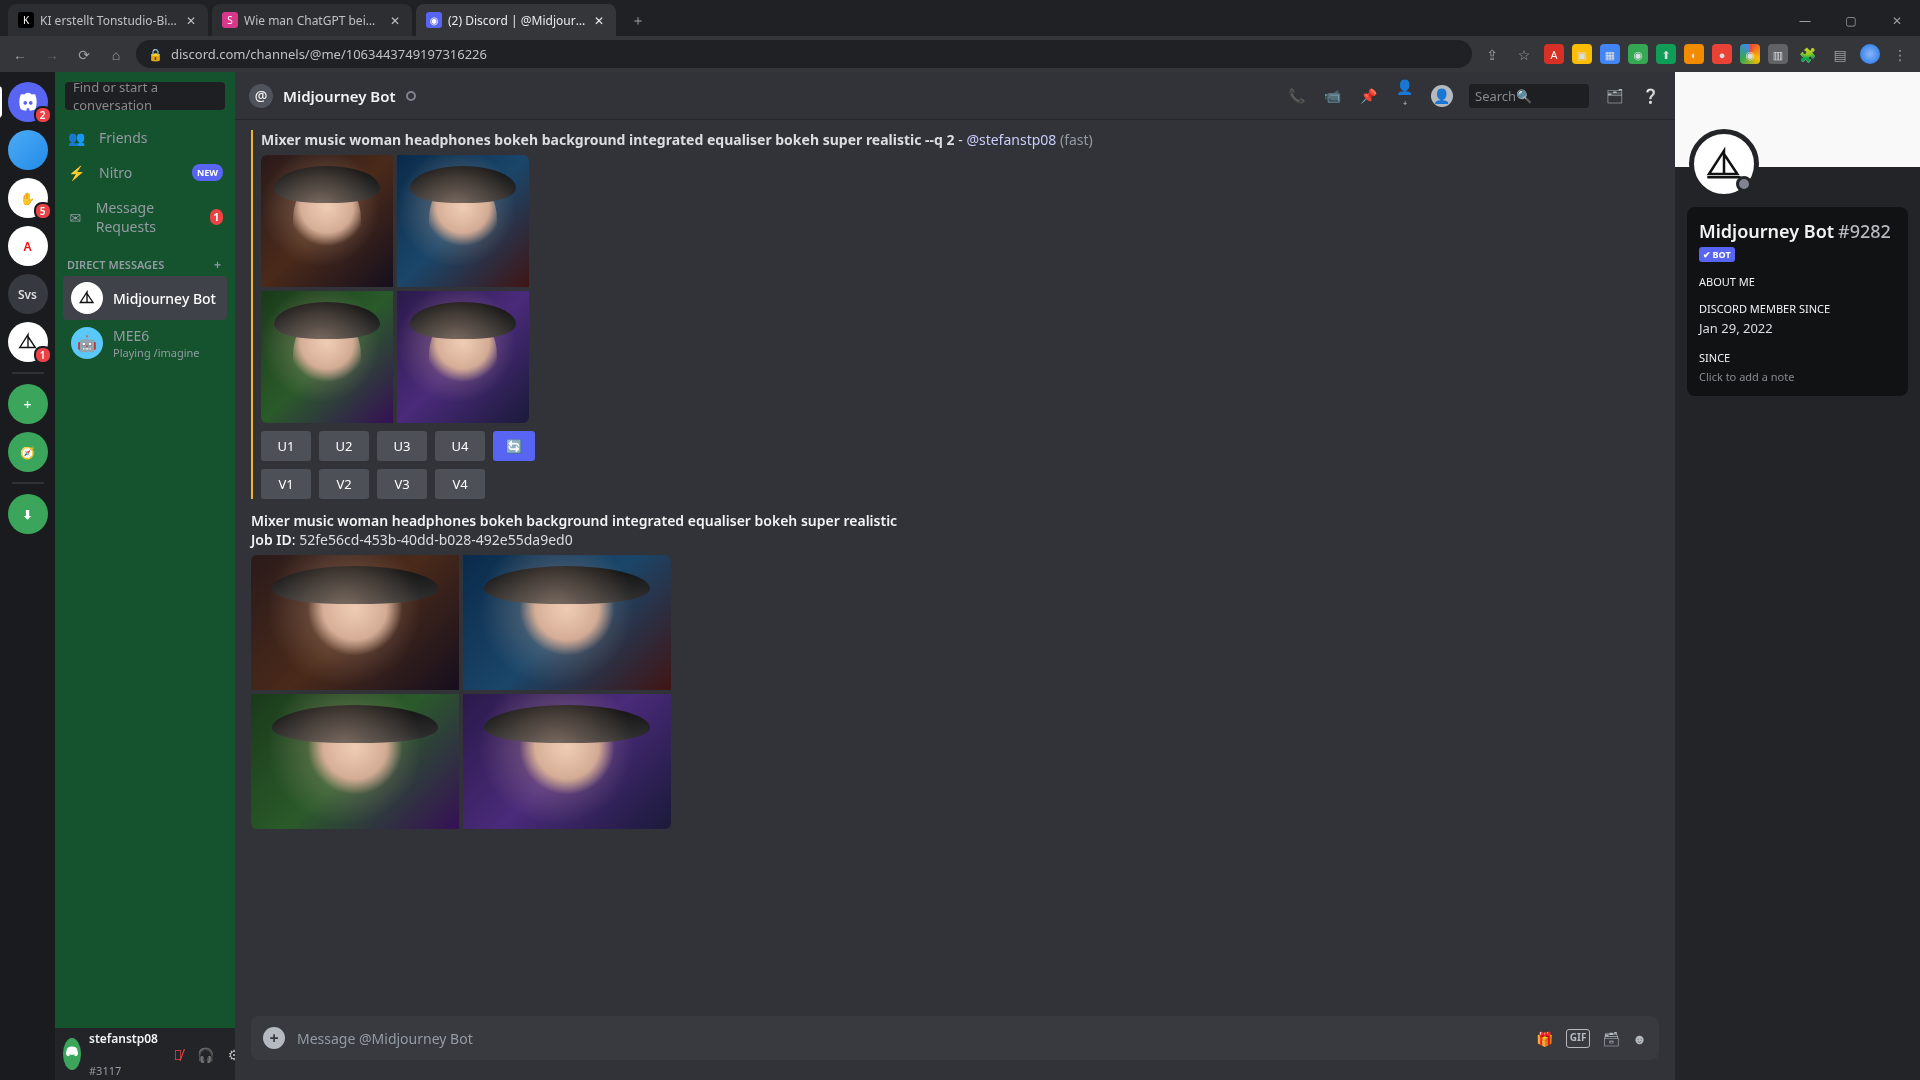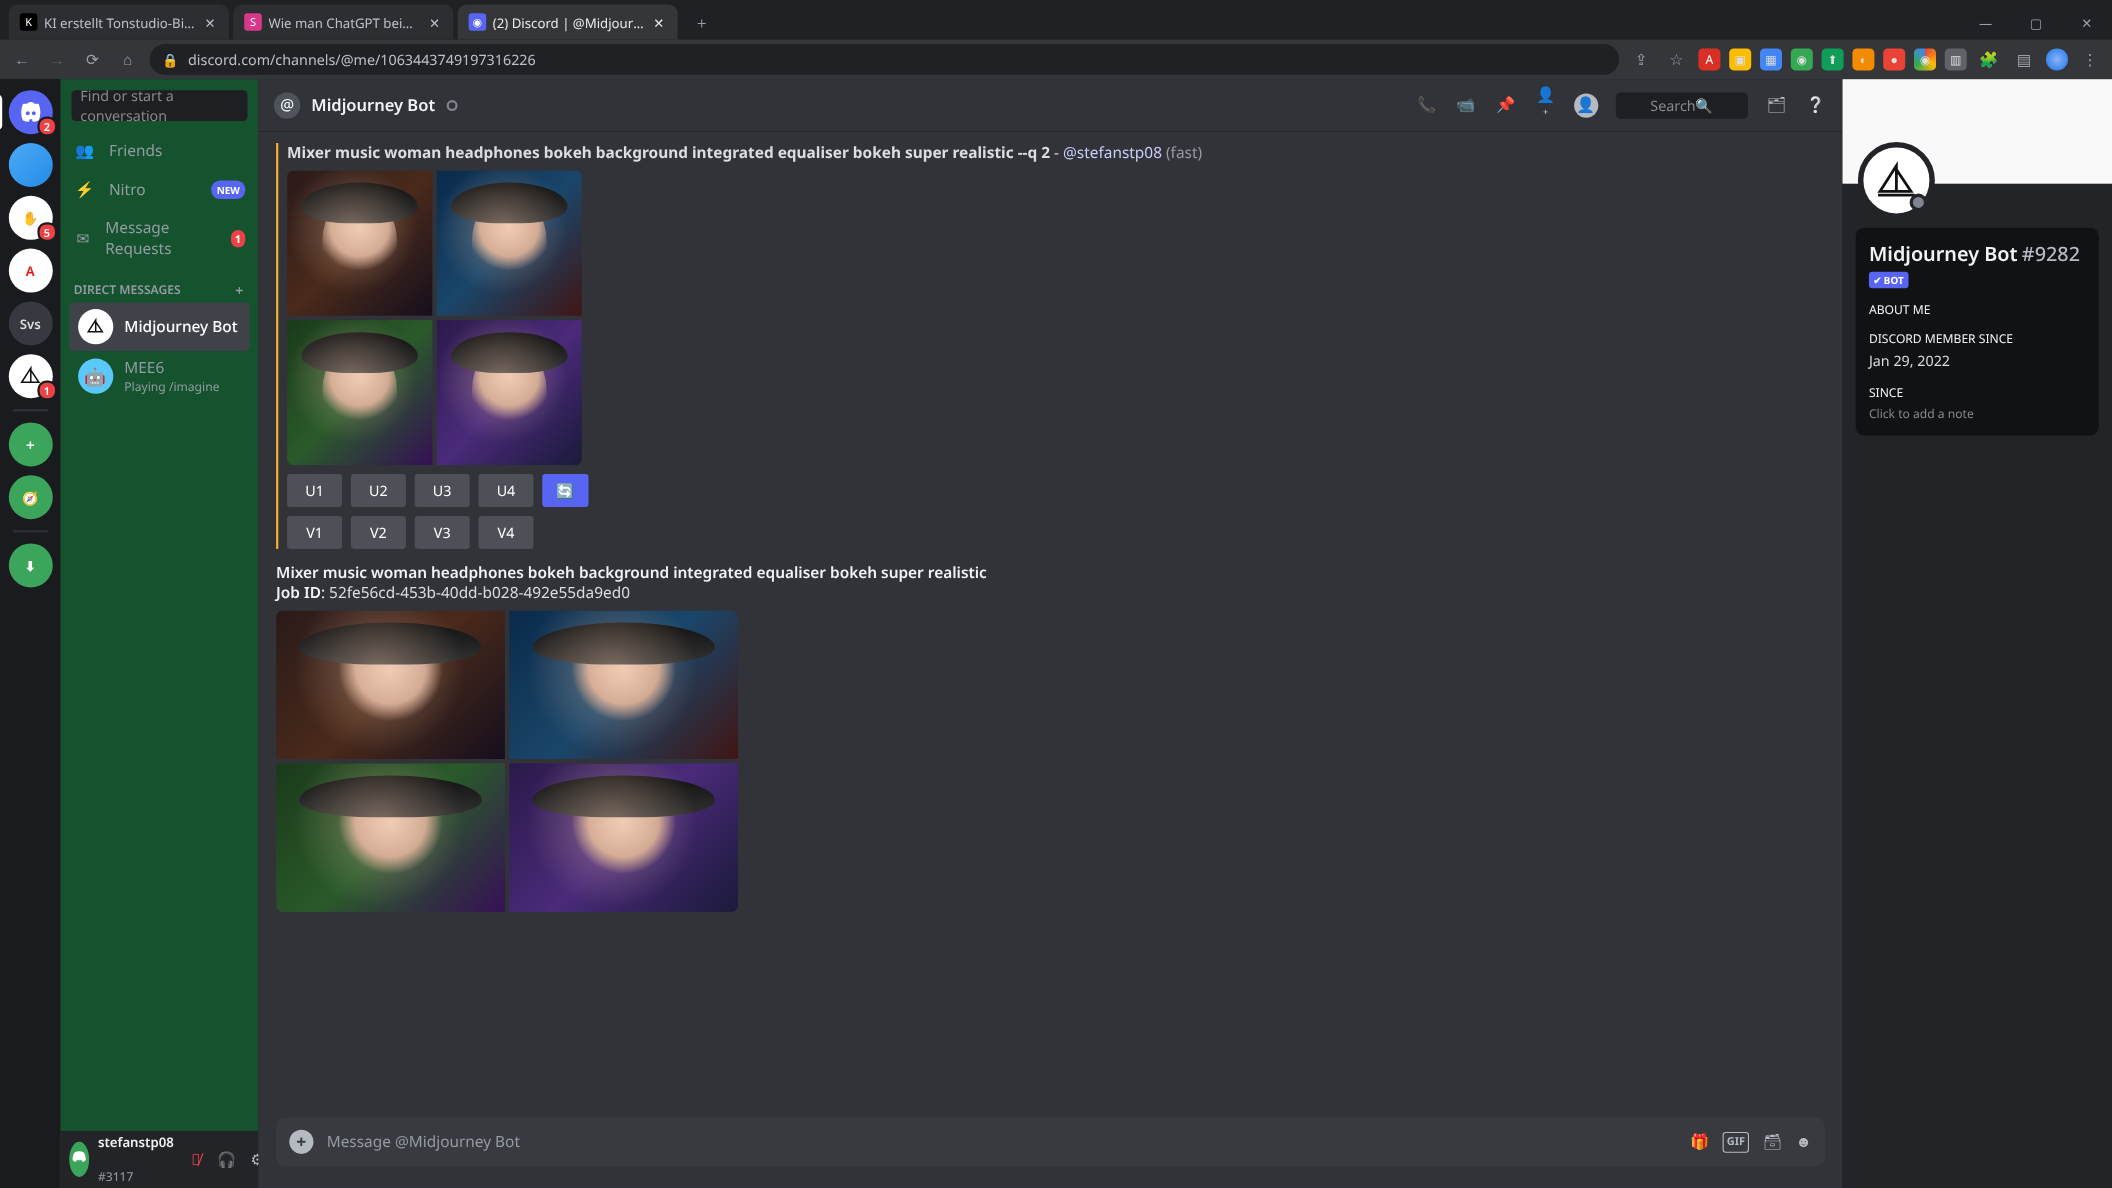--- a/index.html
+++ b/index.html
@@ -58,21 +58,21 @@
 .user-panel .ctrls span { width:24px; height:24px; display:flex; align-items:center; justify-content:center; color:#b5bac1; }
 .user-panel .ctrls .muted { color:#ed4245; }
 
 .chat-col { flex:1; background:#313338; display:flex; flex-direction:column; min-width:0; }
 .chat-head { height:48px; border-bottom:1px solid #26272b; display:flex; align-items:center; padding:0 14px; gap:10px; }
 .chat-head .at { width:24px; height:24px; border-radius:50%; background:#4f545c; display:flex; align-items:center; justify-content:center; font-size:14px; color:#fff; }
 .chat-head .title { font-weight:600; color:#f2f3f5; font-size:15px; }
 .chat-head .status { width:10px; height:10px; border:2px solid #80848e; border-radius:50%; }
 .head-actions { margin-left:auto; display:flex; align-items:center; gap:16px; color:#b5bac1; }
 .head-actions .ico { width:20px; text-align:center; cursor:pointer; }
-.search-box { width:120px; height:24px; background:#1e1f22; border-radius:4px; padding:0 6px; display:flex; align-items:center; color:#87898c; font-size:13px; justify-content:center; }
+.search-box { width:120px; height:24px; background:#1e1f22; border-radius:4px; padding:0 6px; display:flex; align-items:center; color:#87898c; font-size:13px; justify-content:flex-start; }
 .msgs { flex:1; overflow:auto; padding:10px 16px 16px 16px; }
 .msg { margin-bottom:12px; border-left:2px solid #f0b232; padding-left:8px; }
 .msg .line { color:#dbdee1; font-size:14px; }
 .msg .line .mention { color:#c9cdfb; }
 .msg .line .suffix { color:#949ba4; }
 .grid { display:grid; gap:4px; margin-top:6px; border-radius:6px; overflow:hidden; width:fit-content; }
 .g2 { grid-template-columns:repeat(2,132px); grid-auto-rows:132px; }
 .g2b { grid-template-columns:repeat(2,208px); grid-auto-rows:135px; }
 .tile { position:relative; overflow:hidden; }
 .tile::after { content:""; position:absolute; inset:0; background:radial-gradient(circle at 45% 40%, rgba(255,210,180,0.35), transparent 55%); }

